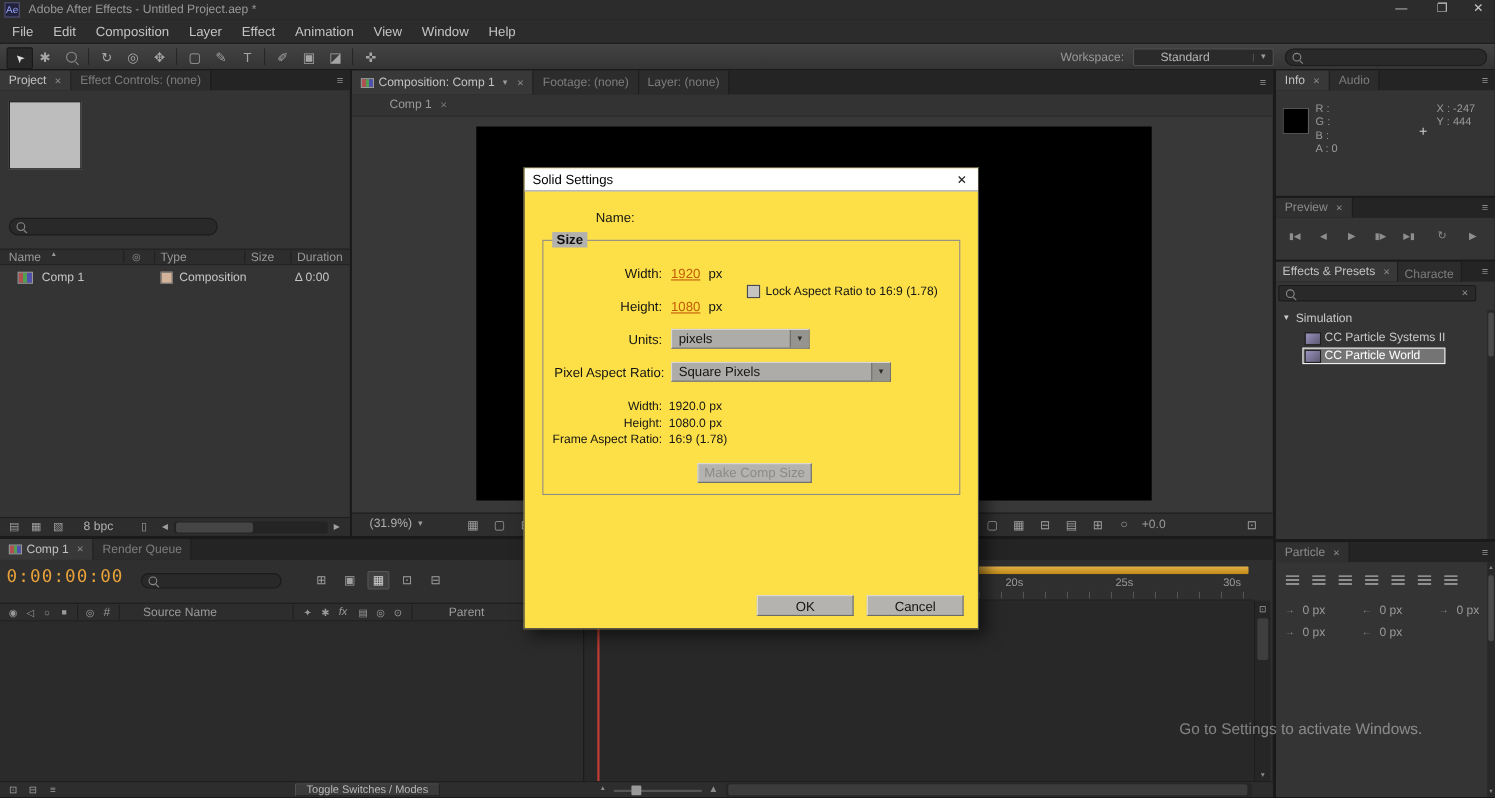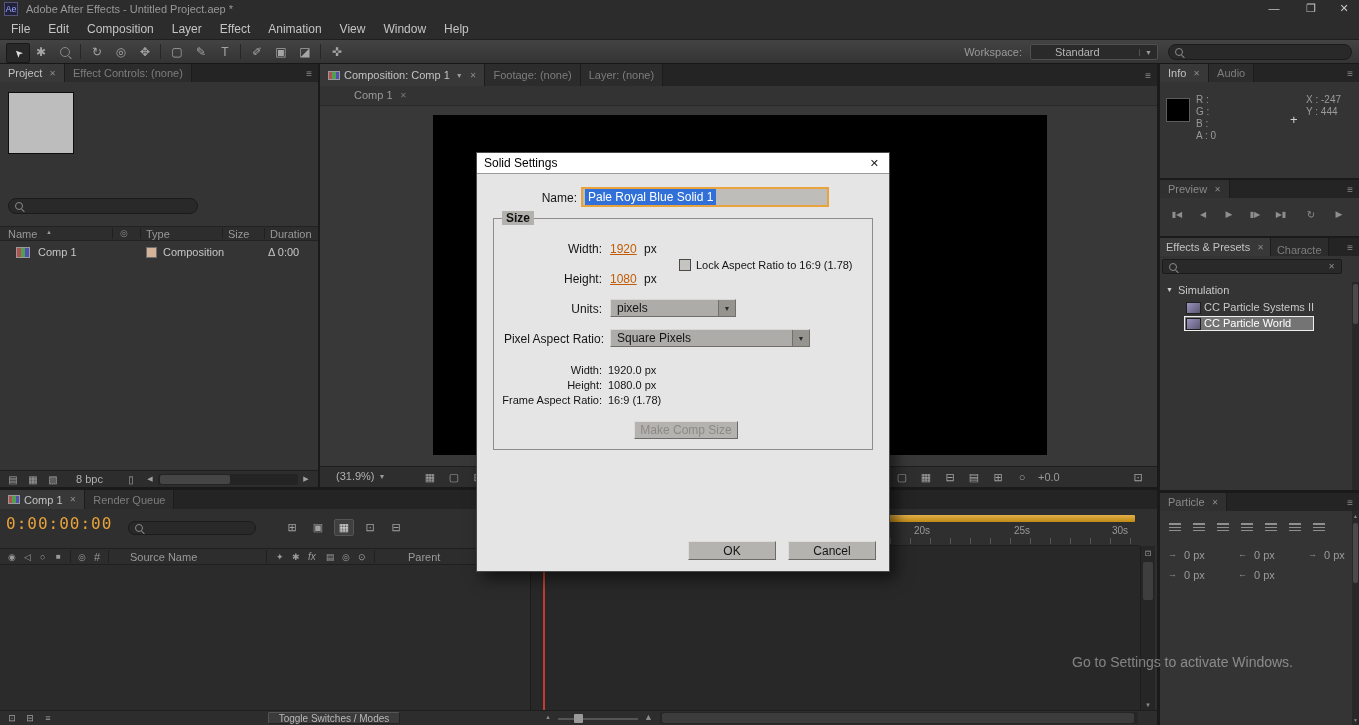--- a/index.html
+++ b/index.html
@@ -17,21 +17,21 @@
   .mag::after{content:"";position:absolute;width:4px;height:1px;background:#8a8a8a;right:-3px;bottom:-2px;transform:rotate(45deg)}
   .gbtn{position:absolute;display:flex;align-items:center;justify-content:center;color:#a0a0a0}
   .hsep{position:absolute;width:1px;top:1px;bottom:1px;background:#202020}
   .menu-item{padding:0 9px;font-size:12px;color:#c4c4c4}
   .tool{position:absolute;top:3px;width:22px;height:18px;display:flex;align-items:center;justify-content:center;color:#a5a5a5;font-size:12px}
   .tool.active{background:#282828;border:1px solid #191919;border-radius:2px;color:#dedede}
   .compicon{width:14px;height:11px;background:linear-gradient(90deg,#b05050 0 33%,#50a050 33% 66%,#5050b0 66%);border:1px solid #9a9a9a;box-sizing:border-box}
   .fxicon{width:13px;height:10px;background:linear-gradient(135deg,#9a93c0,#5c5870);border:1px solid #1e1e1e}
   .bars{width:12px;height:10px;background:repeating-linear-gradient(#8f8f8f 0 1.5px,transparent 1.5px 3.5px)}
   
-  .dialog{position:absolute;left:476px;top:152px;width:414px;height:420px;background:#e5e5e5;border:1px solid #4a4a4a;box-shadow:6px 7px 14px rgba(0,0,0,.55);z-index:50;color:#141414;font-size:12px;box-sizing:border-box}
+  .dialog{position:absolute;left:476px;top:152px;width:414px;height:420px;background:#fde047;border:1px solid #4a4a4a;box-shadow:6px 7px 14px rgba(0,0,0,.55);z-index:50;color:#141414;font-size:12px;box-sizing:border-box}
   .dlg-title{height:21px;background:#ffffff;display:flex;align-items:center;padding:0 7px;border-bottom:1px solid #9a9a9a;font-size:12px;color:#000;box-sizing:border-box}
   .dlg-close{margin-left:auto;font-size:11px;color:#222;padding:0 3px}
   .dlg-body{position:relative;height:397px}
   .group{position:absolute;border:1px solid #8f8d89;box-sizing:border-box}
   .glabel{position:absolute;top:-8px;left:8px;background:#b3b1ae;padding:0 4px;font-weight:bold;color:#101010}
   .rlabel{position:absolute;text-align:right;color:#141414}
   .hot{position:absolute;color:#c25c07;text-decoration:underline}
   .ddl{position:absolute;height:18px;background:#aeaca8;border:1px solid #716f6b;border-top-color:#d9d7d3;border-left-color:#d9d7d3;display:flex;align-items:center;box-sizing:border-box}
   .ddl .txt{padding-left:6px;flex:1;color:#141414}
   .ddl .arr{width:16px;align-self:stretch;background:#96948f;border-left:1px solid #716f6b;display:flex;align-items:center;justify-content:center;font-size:7px;color:#2a2a2a}
@@ -385,23 +385,20 @@
     </div>
   </div>
 
   <div class="dialog">
     <div class="dlg-title">
       <span>Solid Settings</span>
       <span class="dlg-close">✕</span>
     </div>
     <div class="dlg-body">
       <div class="rlabel" style="left:30px;top:17px;width:70px">Name:</div>
-      <div class="namefield">
-        <span class="sel">Pale Royal Blue Solid 1</span>
-      </div>
 
       <div class="group" style="left:16px;top:44px;width:380px;height:232px">
         <span class="glabel">Size</span>
         <div class="rlabel" style="left:0;top:23px;width:108px">Width:</div>
         <span class="hot" style="left:116px;top:23px">1920</span>
         <span class="abs" style="left:150px;top:23px;color:#141414">px</span>
         <div class="rlabel" style="left:0;top:53px;width:108px">Height:</div>
         <span class="hot" style="left:116px;top:53px">1080</span>
         <span class="abs" style="left:150px;top:53px;color:#141414">px</span>
         <div class="cb" style="left:185px;top:40px"></div>

